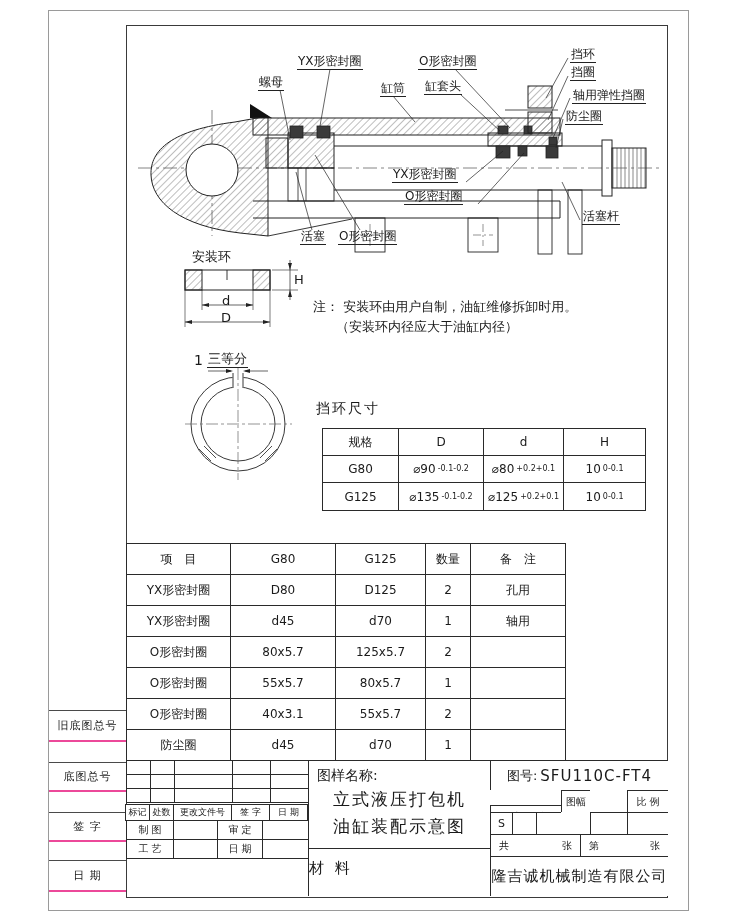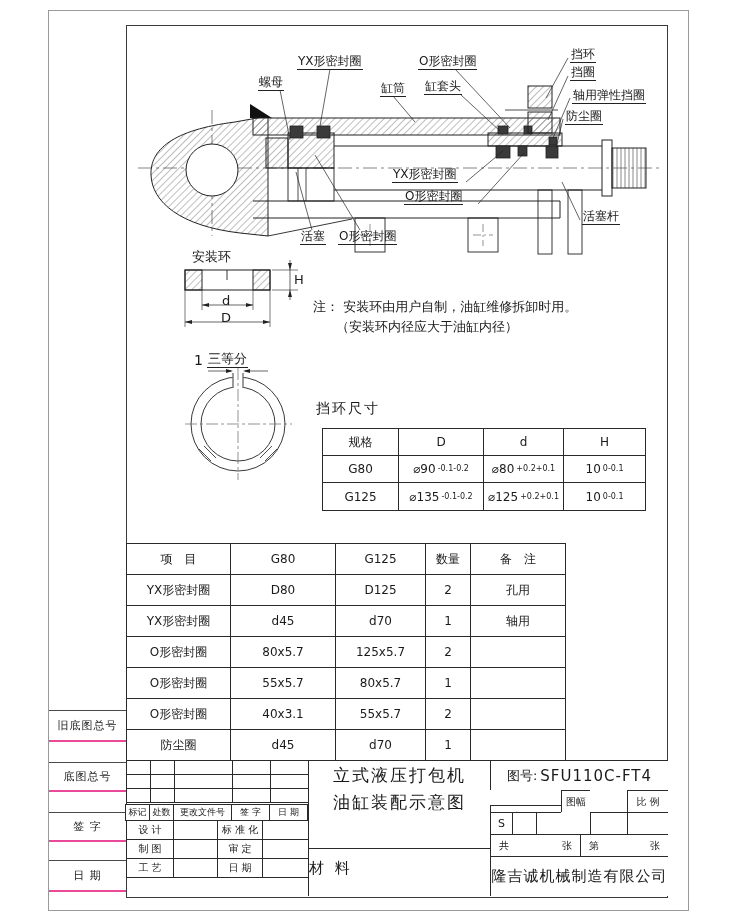--- a/index.html
+++ b/index.html
@@ -353,42 +353,37 @@
   </table>
 
 <table class="abs lay" style="left:126px;top:820px;width:182px;">
   <colgroup>
       <col style="width:47px">
       <col style="width:44px">
       <col style="width:45px">
       <col style="width:46px">
     </colgroup>
   <tbody>
-      <tr style="height:19px">
-    <td style="font-size:10px">设 计</td>
-        <td></td>
-    <td style="font-size:10px">标 准 化</td>
-        <td></td>
-  </tr>
   <tr style="height:19px">
     <td style="font-size:10px">制 图</td>
         <td></td>
     <td style="font-size:10px">审 定</td>
         <td></td>
   </tr>
   <tr style="height:19px">
     <td style="font-size:10px">工 艺</td>
         <td></td>
     <td style="font-size:10px">日 期</td>
         <td></td>
   </tr>
 </tbody>
   </table>
 
 <div class="tb-cell" style="left:308px;top:760px;width:182px;height:88px;">
+  <div style="font-size:14px;margin:6px 0 0 8px;">图样名称:</div>
   <div style="font-size:17px;text-align:center;margin-top:3px;letter-spacing:2px;">立式液压打包机</div>
   <div style="font-size:17px;text-align:center;margin-top:4px;letter-spacing:2px;">油缸装配示意图</div>
 </div>
 <div class="tb-cell" style="left:308px;top:848px;width:182px;height:48px;">
   <span style="font-size:15px;margin:10px 0 0 0;display:inline-block;letter-spacing:3px;">材  料</span>
 </div>
 
 <div class="tb-cell center" style="left:490px;top:760px;width:178px;height:30px;">
   <span style="font-size:13px;">图号:</span>
   <span style="font-size:15px;letter-spacing:1px;margin-left:3px;">SFU110C-FT4</span>

